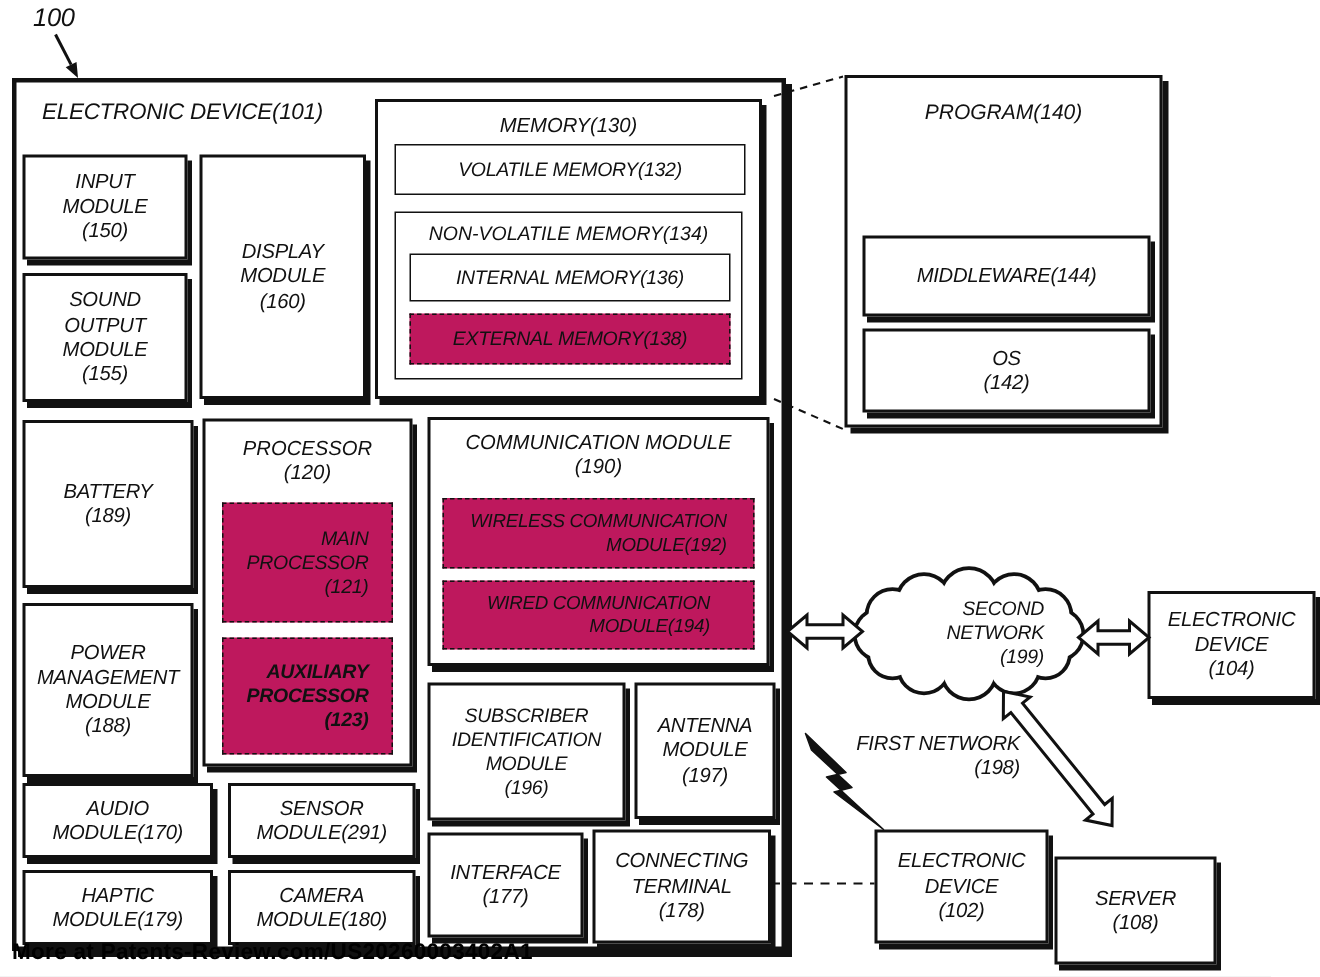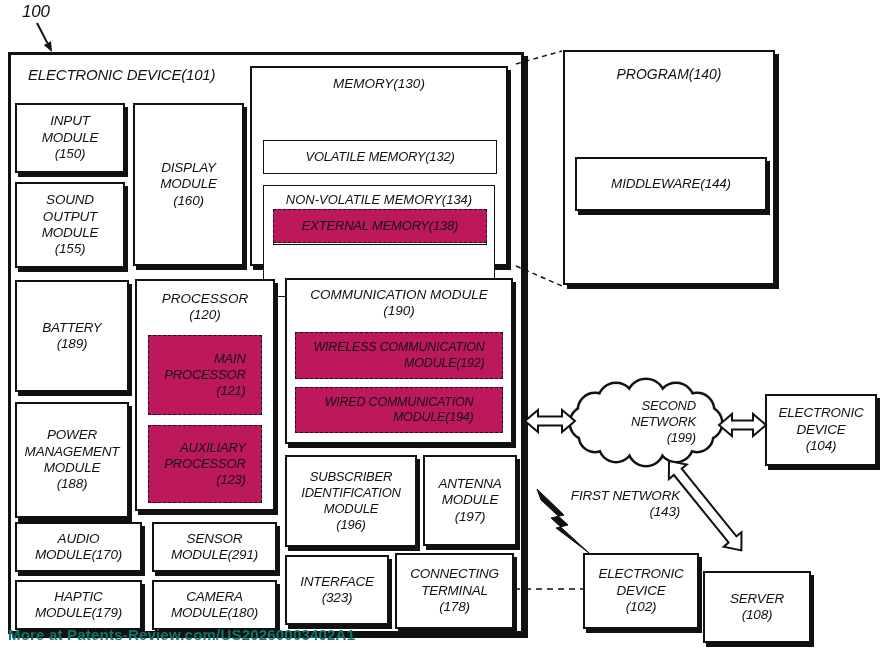--- a/index.html
+++ b/index.html
@@ -6,34 +6,34 @@
   #canvas{
     position:relative;width:880px;height:651px;background:#ffffff;
     overflow:hidden;font-family:"Liberation Sans",sans-serif;color:#111;
   }
   .lbl{white-space:pre-line;font-style:italic;line-height:1.22;letter-spacing:-0.2px;}
   .b{
     position:absolute;background:#fff;border:2px solid #111;
     box-shadow:3px 4px 0 #111;display:flex;align-items:center;justify-content:center;
     text-align:center;z-index:2;font-size:13.5px;
   }
-  .plain{box-shadow:none;border:1.8px solid #111;margin-top:44px;}
+  .plain{box-shadow:none;border:1.8px solid #111;}
   .dash{
     position:absolute;background:#be185d;border:1.5px dashed #111;box-shadow:none;
     display:flex;align-items:center;justify-content:center;text-align:right;
     z-index:3;font-size:13px;
   }
   .cont{flex-direction:column;justify-content:flex-start;}
   .ctitle{font-style:italic;text-align:center;font-size:13.5px;line-height:1.2;white-space:pre-line;}
   #main-box{z-index:1;border:3px solid #111;box-shadow:4px 4px 0 #111;background:#fff;}
   .floating{position:absolute;text-align:right;z-index:5;}
   svg.overlay{position:absolute;left:0;top:0;z-index:4;pointer-events:none;}
   #watermark{
     position:absolute;left:8px;top:626px;z-index:8;font-size:15px;font-weight:bold;
-    color:#0f766e;letter-spacing:0.2px;white-space:nowrap;
+    color:#000000;letter-spacing:0.2px;white-space:nowrap;
   }
   #fig-ref{position:absolute;left:22px;top:2px;font-size:17px;z-index:5;}
 </style>
 </head>
 <body>
 
 <div id="canvas">
 
   <div id="fig-ref" class="lbl">100</div>
 
@@ -86,21 +86,21 @@
 
   <div class="b cont" style="left:135px;top:279px;width:140px;height:232px;padding-top:10px;box-sizing:border-box;">
     <span class="ctitle">PROCESSOR
 (120)</span>
   </div>
   <div class="dash" style="left:148px;top:335px;width:112px;height:78px;">
       <span class="lbl">MAIN
 PROCESSOR
 (121)</span>
     </div>
-  <div class="dash" style="left:148px;top:425px;width:112px;height:76px;">
+  <div class="dash" style="left:148px;top:425px;width:112px;height:76px;font-weight:bold;">
       <span class="lbl">AUXILIARY
 PROCESSOR
 (123)</span>
     </div>
 
   <div class="b cont" style="left:285px;top:278px;width:228px;height:166px;padding-top:7px;box-sizing:border-box;">
     <span class="ctitle">COMMUNICATION MODULE
 (190)</span>
   </div>
   <div class="dash" style="left:295px;top:332px;width:206px;height:45px;font-size:12.5px;">
@@ -135,33 +135,37 @@
   <div class="b" style="left:15px;top:580px;width:123px;height:46px;">
       <span class="lbl">HAPTIC
 MODULE(179)</span>
     </div>
   <div class="b" style="left:152px;top:580px;width:121px;height:46px;">
       <span class="lbl">CAMERA
 MODULE(180)</span>
     </div>
   <div class="b" style="left:285px;top:555px;width:100px;height:66px;">
       <span class="lbl">INTERFACE
-(323)</span>
+(177)</span>
     </div>
   <div class="b" style="left:395px;top:553px;width:115px;height:72px;">
       <span class="lbl">CONNECTING
 TERMINAL
 (178)</span>
     </div>
 
   <div class="b cont" style="left:563px;top:50px;width:212px;height:235px;padding-top:14px;box-sizing:border-box;box-shadow:4px 4px 0 #111;">
     <span class="ctitle" style="font-size:14px;">PROGRAM(140)</span>
   </div>
   <div class="b" style="left:575px;top:157px;width:188px;height:50px;">
       <span class="lbl">MIDDLEWARE(144)</span>
+    </div>
+  <div class="b" style="left:575px;top:219px;width:188px;height:52px;">
+      <span class="lbl">OS
+(142)</span>
     </div>
 
   <div class="b" style="left:765px;top:394px;width:108px;height:68px;">
       <span class="lbl">ELECTRONIC
 DEVICE
 (104)</span>
     </div>
   <div class="b" style="left:583px;top:553px;width:112px;height:72px;">
       <span class="lbl">ELECTRONIC
 DEVICE
@@ -222,16 +226,16 @@
 
     <path d="M537,489 L564,515 L551,518 L589,553 L556,528 L568,525 L541,500 Z" fill="#111" stroke="#111" stroke-width="1" stroke-linejoin="round"></path>
 
     <path d="M514,589 L583,589" stroke="#111" stroke-width="1.4" stroke-dasharray="6 5" fill="none"></path>
   </svg>
 
   <div class="floating lbl" style="left:596px;top:398px;width:100px;font-size:13px;">SECOND
 NETWORK
 (199)</div>
   <div class="floating lbl" style="left:548px;top:488px;width:132px;font-size:13.5px;">FIRST NETWORK
-(143)</div>
+(198)</div>
 
   <div id="watermark">More at Patents-Review.com/US20260003402A1</div>
 </div>
 
 </body></html>

